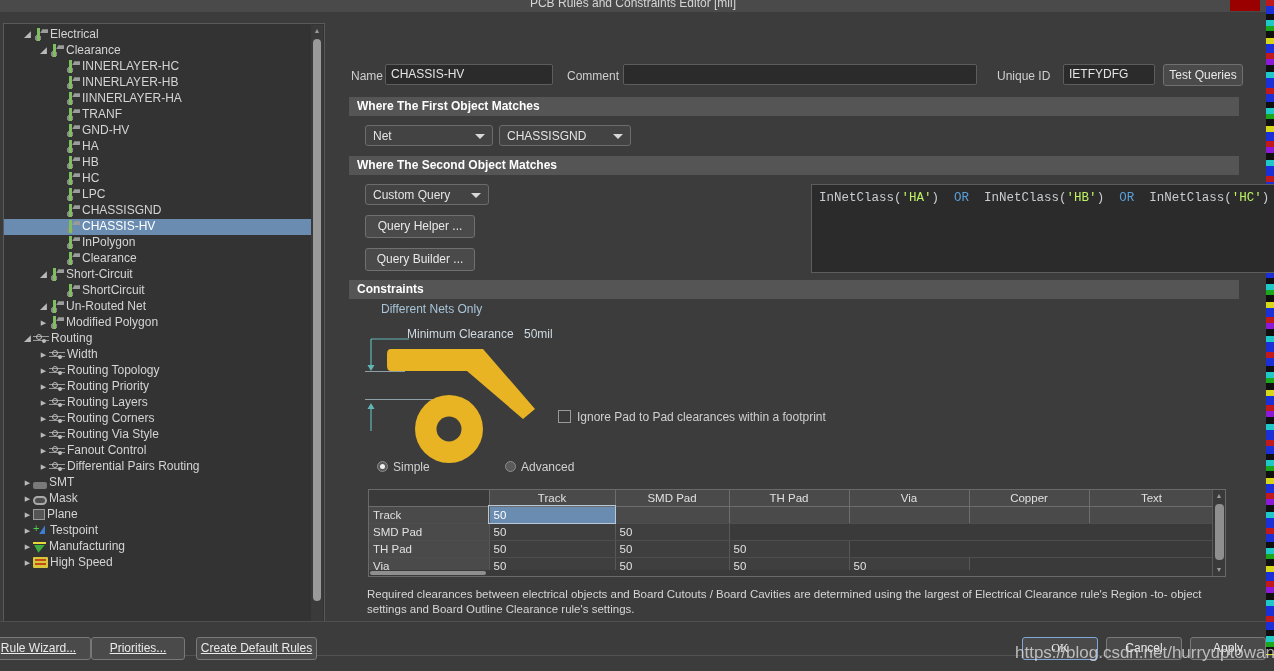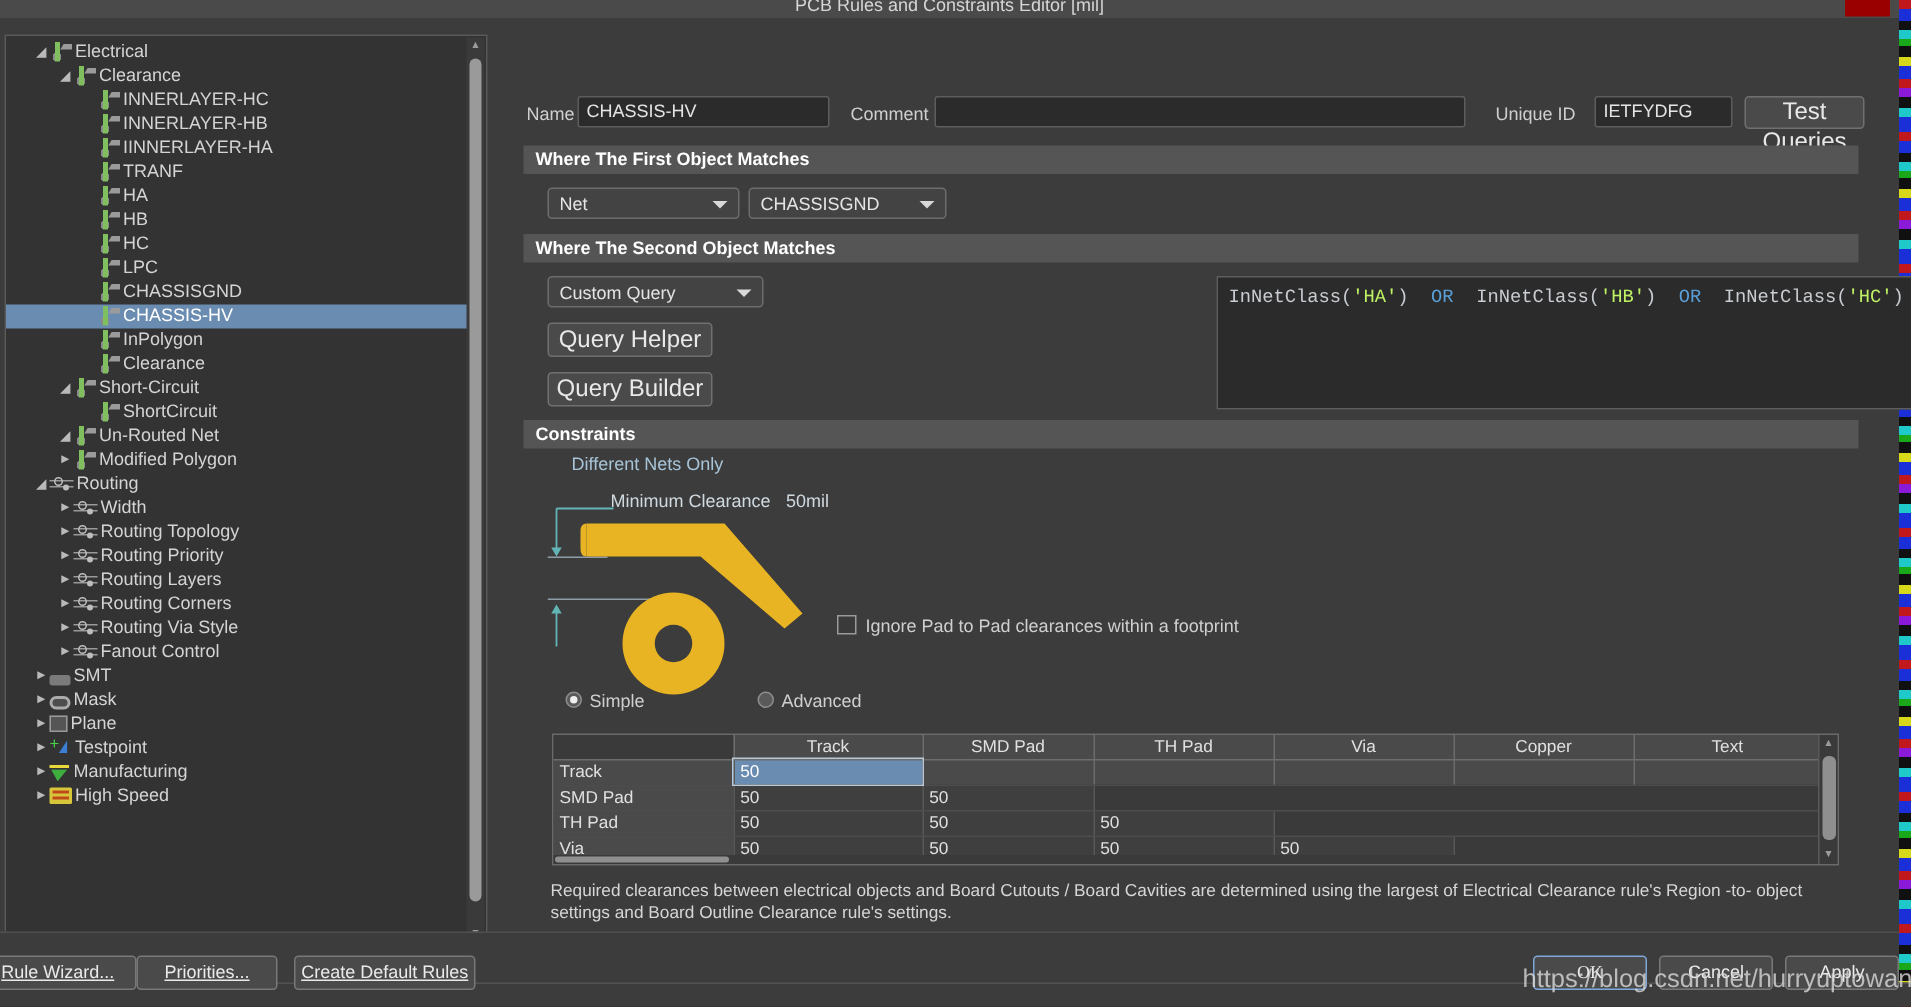--- a/index.html
+++ b/index.html
@@ -157,21 +157,21 @@
     line-height: 19px; padding-left: 8px;
   }
   .lbl { position: absolute; color: #cfcfcf; font-size: 12px; }
   .tinput {
     position: absolute; background: #2b2b2b; border: 1px solid #5d5d5d;
     color: #e4e4e4; font-size: 12px; padding: 0 5px; line-height: 19px;
     height: 21px; border-radius: 2px;
   }
   .btn {
     position: absolute; background: #4a4a4a; border: 1px solid #707070;
-    color: #e8e8e8; font-size: 16px; border-radius: 3px;
+    color: #e8e8e8; font-size: 12px; border-radius: 3px;
     text-align: center; cursor: pointer;
   }
   .ddl {
     position: absolute; background: #434343; border: 1px solid #6c6c6c;
     border-radius: 3px; color: #e4e4e4; font-size: 12px;
     height: 21px; line-height: 20px; padding-left: 7px; cursor: pointer;
   }
   .ddl .caret {
     position: absolute; right: 7px; top: 8px;
     border-left: 5px solid transparent; border-right: 5px solid transparent;
@@ -280,40 +280,42 @@
   <div id="client">
 
     <div id="tree-panel">
       <div id="tree">
           <div class="tnode" style="padding-left: 18px;"><span class="arrow down"></span><span class="ico ico-rule"></span><span class="tlabel">Electrical</span></div>
           <div class="tnode" style="padding-left: 34px;"><span class="arrow down"></span><span class="ico ico-rule"></span><span class="tlabel">Clearance</span></div>
           <div class="tnode" style="padding-left: 50px;"><span class="arrow none"></span><span class="ico ico-rule"></span><span class="tlabel">INNERLAYER-HC</span></div>
           <div class="tnode" style="padding-left: 50px;"><span class="arrow none"></span><span class="ico ico-rule"></span><span class="tlabel">INNERLAYER-HB</span></div>
           <div class="tnode" style="padding-left: 50px;"><span class="arrow none"></span><span class="ico ico-rule"></span><span class="tlabel">IINNERLAYER-HA</span></div>
           <div class="tnode" style="padding-left: 50px;"><span class="arrow none"></span><span class="ico ico-rule"></span><span class="tlabel">TRANF</span></div>
+          <div class="tnode" style="padding-left: 50px;"><span class="arrow none"></span><span class="ico ico-rule"></span><span class="tlabel">GND-HV</span></div>
           <div class="tnode" style="padding-left: 50px;"><span class="arrow none"></span><span class="ico ico-rule"></span><span class="tlabel">HA</span></div>
           <div class="tnode" style="padding-left: 50px;"><span class="arrow none"></span><span class="ico ico-rule"></span><span class="tlabel">HB</span></div>
           <div class="tnode" style="padding-left: 50px;"><span class="arrow none"></span><span class="ico ico-rule"></span><span class="tlabel">HC</span></div>
           <div class="tnode" style="padding-left: 50px;"><span class="arrow none"></span><span class="ico ico-rule"></span><span class="tlabel">LPC</span></div>
           <div class="tnode" style="padding-left: 50px;"><span class="arrow none"></span><span class="ico ico-rule"></span><span class="tlabel">CHASSISGND</span></div>
           <div class="tnode sel" style="padding-left: 50px;"><span class="arrow none"></span><span class="ico ico-rule"></span><span class="tlabel">CHASSIS-HV</span></div>
           <div class="tnode" style="padding-left: 50px;"><span class="arrow none"></span><span class="ico ico-rule"></span><span class="tlabel">InPolygon</span></div>
           <div class="tnode" style="padding-left: 50px;"><span class="arrow none"></span><span class="ico ico-rule"></span><span class="tlabel">Clearance</span></div>
           <div class="tnode" style="padding-left: 34px;"><span class="arrow down"></span><span class="ico ico-rule"></span><span class="tlabel">Short-Circuit</span></div>
           <div class="tnode" style="padding-left: 50px;"><span class="arrow none"></span><span class="ico ico-rule"></span><span class="tlabel">ShortCircuit</span></div>
           <div class="tnode" style="padding-left: 34px;"><span class="arrow down"></span><span class="ico ico-rule"></span><span class="tlabel">Un-Routed Net</span></div>
           <div class="tnode" style="padding-left: 34px;"><span class="arrow right"></span><span class="ico ico-rule"></span><span class="tlabel">Modified Polygon</span></div>
           <div class="tnode" style="padding-left: 18px;"><span class="arrow down"></span><span class="ico ico-routing"></span><span class="tlabel">Routing</span></div>
           <div class="tnode" style="padding-left: 34px;"><span class="arrow right"></span><span class="ico ico-routing"></span><span class="tlabel">Width</span></div>
           <div class="tnode" style="padding-left: 34px;"><span class="arrow right"></span><span class="ico ico-routing"></span><span class="tlabel">Routing Topology</span></div>
           <div class="tnode" style="padding-left: 34px;"><span class="arrow right"></span><span class="ico ico-routing"></span><span class="tlabel">Routing Priority</span></div>
           <div class="tnode" style="padding-left: 34px;"><span class="arrow right"></span><span class="ico ico-routing"></span><span class="tlabel">Routing Layers</span></div>
           <div class="tnode" style="padding-left: 34px;"><span class="arrow right"></span><span class="ico ico-routing"></span><span class="tlabel">Routing Corners</span></div>
           <div class="tnode" style="padding-left: 34px;"><span class="arrow right"></span><span class="ico ico-routing"></span><span class="tlabel">Routing Via Style</span></div>
           <div class="tnode" style="padding-left: 34px;"><span class="arrow right"></span><span class="ico ico-routing"></span><span class="tlabel">Fanout Control</span></div>
+          <div class="tnode" style="padding-left: 34px;"><span class="arrow right"></span><span class="ico ico-routing"></span><span class="tlabel">Differential Pairs Routing</span></div>
           <div class="tnode" style="padding-left: 18px;"><span class="arrow right"></span><span class="ico ico-smt"></span><span class="tlabel">SMT</span></div>
           <div class="tnode" style="padding-left: 18px;"><span class="arrow right"></span><span class="ico ico-mask"></span><span class="tlabel">Mask</span></div>
           <div class="tnode" style="padding-left: 18px;"><span class="arrow right"></span><span class="ico ico-plane"></span><span class="tlabel">Plane</span></div>
           <div class="tnode" style="padding-left: 18px;"><span class="arrow right"></span><span class="ico ico-test"></span><span class="tlabel">Testpoint</span></div>
           <div class="tnode" style="padding-left: 18px;"><span class="arrow right"></span><span class="ico ico-manu"></span><span class="tlabel">Manufacturing</span></div>
           <div class="tnode" style="padding-left: 18px;"><span class="arrow right"></span><span class="ico ico-hs"></span><span class="tlabel">High Speed</span></div>
         </div>
 
       <div id="tree-scroll">
         <div class="sb-arrow">▲</div>
@@ -339,21 +341,21 @@
       <div class="ddl" style="left:32px; top:102px; width:128px;">
         <span>Net</span>
         <span class="caret"></span>
       </div>
       <div class="ddl" style="left:166px; top:102px; width:132px;">
         <span>CHASSISGND</span>
         <span class="caret"></span>
       </div>
 
       <div class="bar" style="top:133px;">Where The Second Object Matches</div>
-      <div class="ddl" style="left:32px; top:161px; width:144px;">
+      <div class="ddl" style="left:32px; top:161px; width:124px;">
         <span>Custom Query</span>
         <span class="caret"></span>
       </div>
       <div class="btn" style="left:32px; top:192px; width:110px; height:23px; line-height:21px;">Query Helper ...</div>
       <div class="btn" style="left:32px; top:225px; width:110px; height:23px; line-height:21px;">Query Builder ...</div>
 
       <div id="query-box"><span class="q-fn" style="white-space: pre;">InNetClass(</span><span class="q-str" style="white-space: pre;">'HA'</span><span class="q-fn" style="white-space: pre;">)</span><span class="q-fn" style="white-space: pre;">  </span><span class="q-or" style="white-space: pre;">OR</span><span class="q-fn" style="white-space: pre;">  </span><span class="q-fn" style="white-space: pre;">InNetClass(</span><span class="q-str" style="white-space: pre;">'HB'</span><span class="q-fn" style="white-space: pre;">)</span><span class="q-fn" style="white-space: pre;">  </span><span class="q-or" style="white-space: pre;">OR</span><span class="q-fn" style="white-space: pre;">  </span><span class="q-fn" style="white-space: pre;">InNetClass(</span><span class="q-str" style="white-space: pre;">'HC'</span><span class="q-fn" style="white-space: pre;">)</span><span class="q-fn" style="white-space: pre;">  </span></div>
 
       <div class="bar" style="top:257px;">Constraints</div>
     </div>

